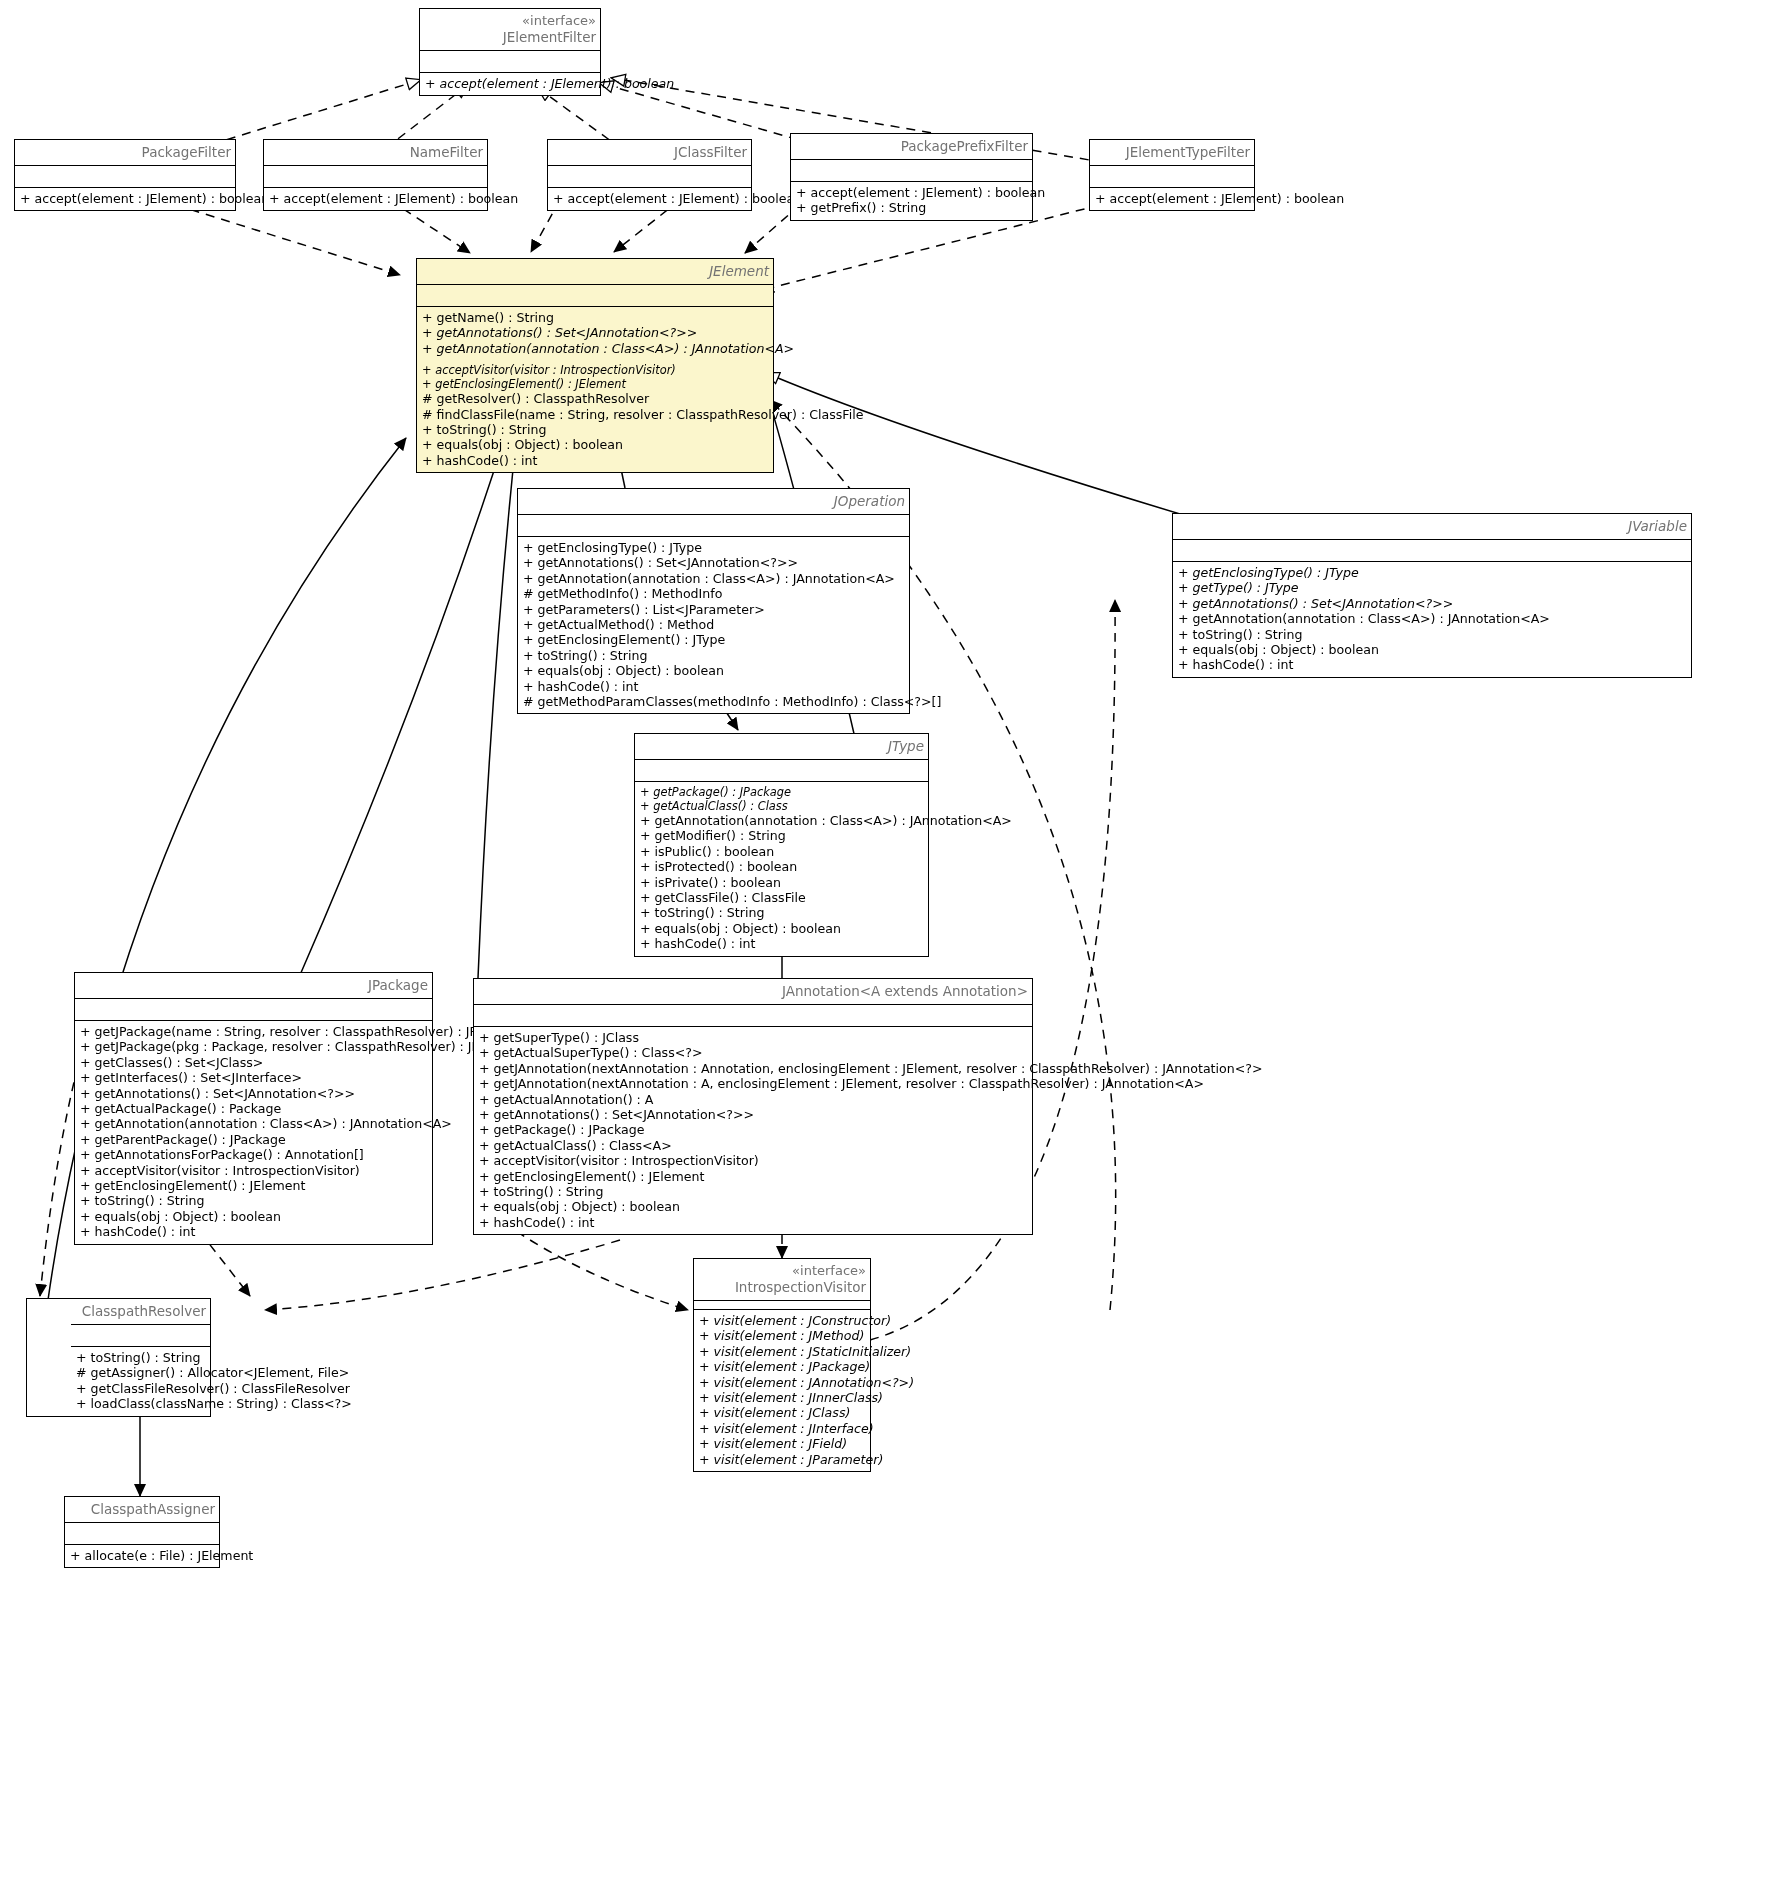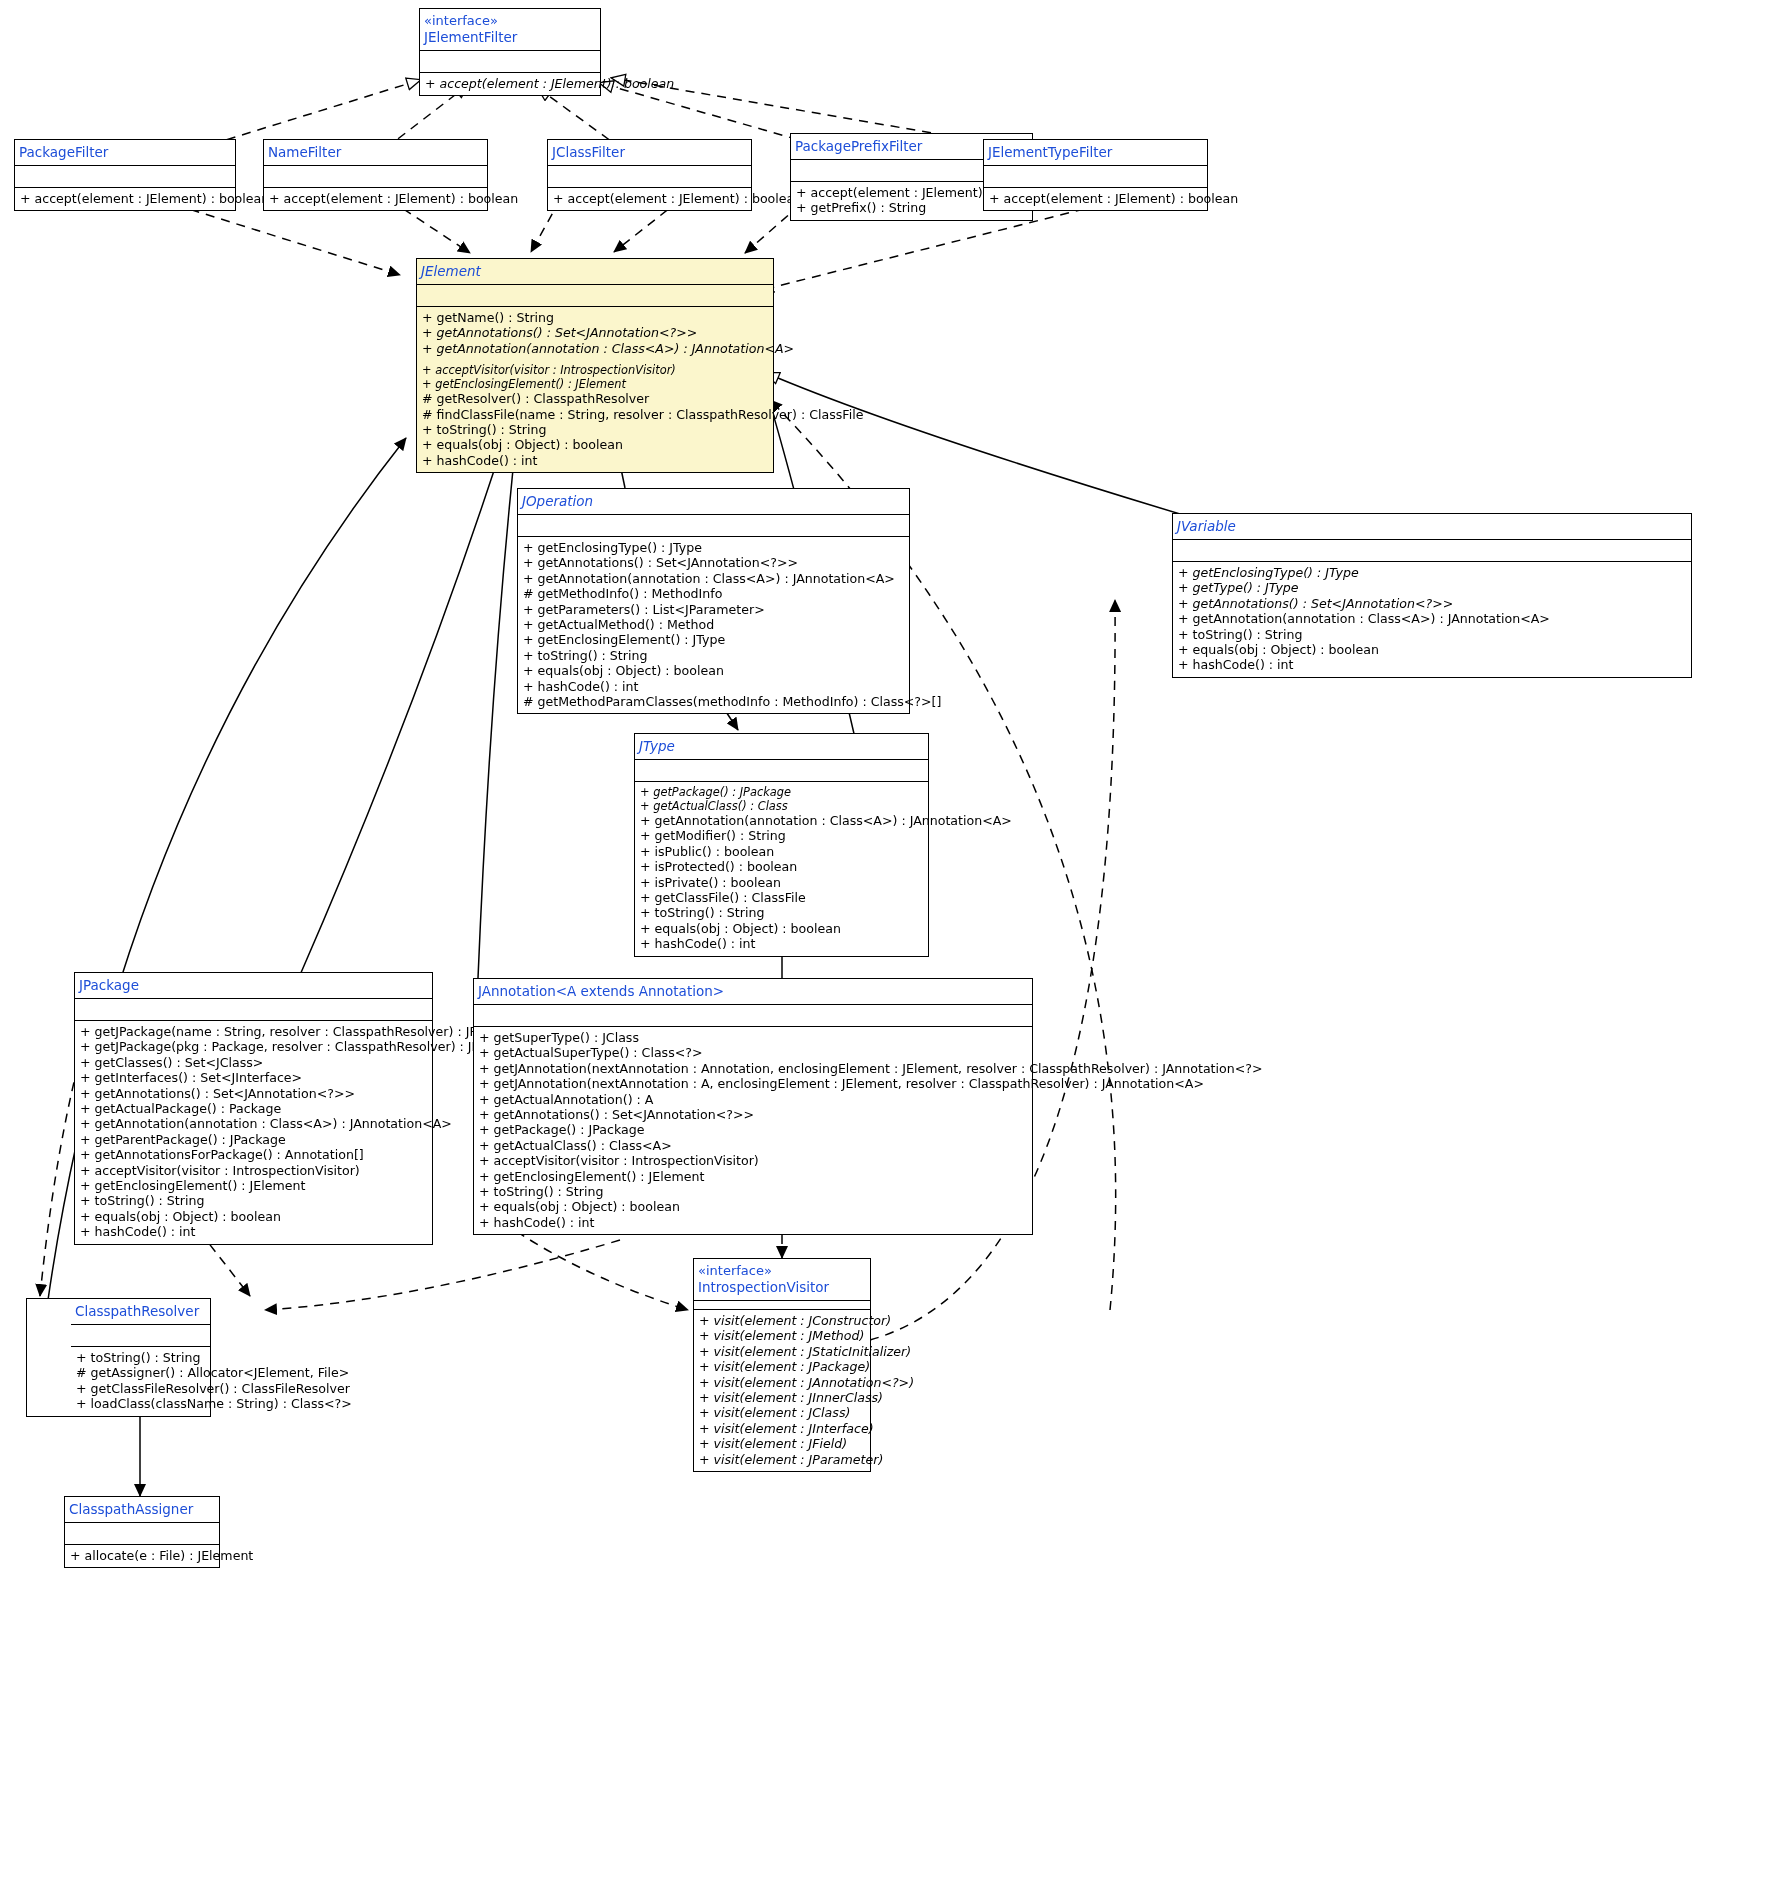--- a/index.html
+++ b/index.html
@@ -27,25 +27,25 @@
   }
   .uml {
     position: absolute;
     box-sizing: border-box;
     border: 1.4px solid #000000;
     background: #ffffff;
     z-index: 2;
   }
   .uml.highlight { background: #fbf6cc; }
   .uml .hdr {
-    text-align: left;
+    text-align: right;
     padding: 4px 4px 5px 4px;
     font-size: 13.5px;
     line-height: 16px;
-    color: #1d4ed8;
+    color: #737373;
   }
   .uml .hdr .stereo { display: block; font-size: 13px; }
   .uml .hdr .cname { display: block; }
   .uml .hdr .cname.abstract { font-style: italic; }
   .uml .sep { border-top: 1.4px solid #000; }
   .uml .attrs { min-height: 17px; padding: 2px 4px; }
   .uml .ops { padding: 3px 5px 4px 5px; }
   .uml .ops .op {
     font-size: 12.6px;
     line-height: 15.4px;
@@ -176,21 +176,21 @@
     <div class="hdr">
       <span class="cname">PackagePrefixFilter</span>
     </div>
     <div class="sep attrs"></div>
     <div class="sep ops">
       <div class="op">+ accept(element : JElement) : boolean</div>
       <div class="op">+ getPrefix() : String</div>
     </div>
   </div>
 
-  <div class="uml" style="left:983px; top:139px; width:225px;">
+  <div class="uml" style="left:1089px; top:139px; width:166px;">
     <div class="hdr">
       <span class="cname">JElementTypeFilter</span>
     </div>
     <div class="sep attrs"></div>
     <div class="sep ops">
       <div class="op">+ accept(element : JElement) : boolean</div>
     </div>
   </div>
 
   <div class="uml highlight" style="left:416px; top:258px; width:358px;">

